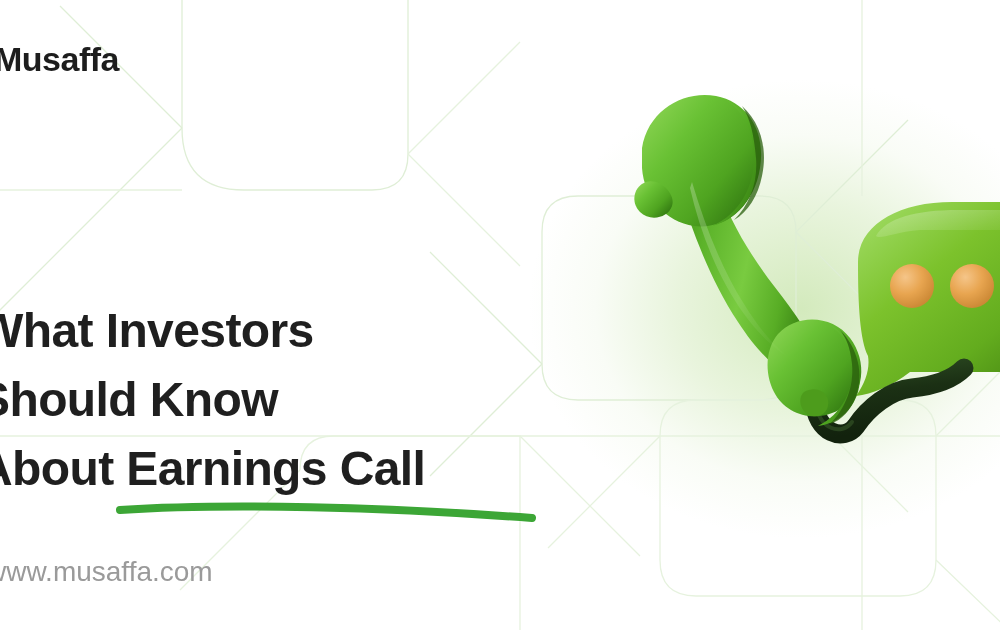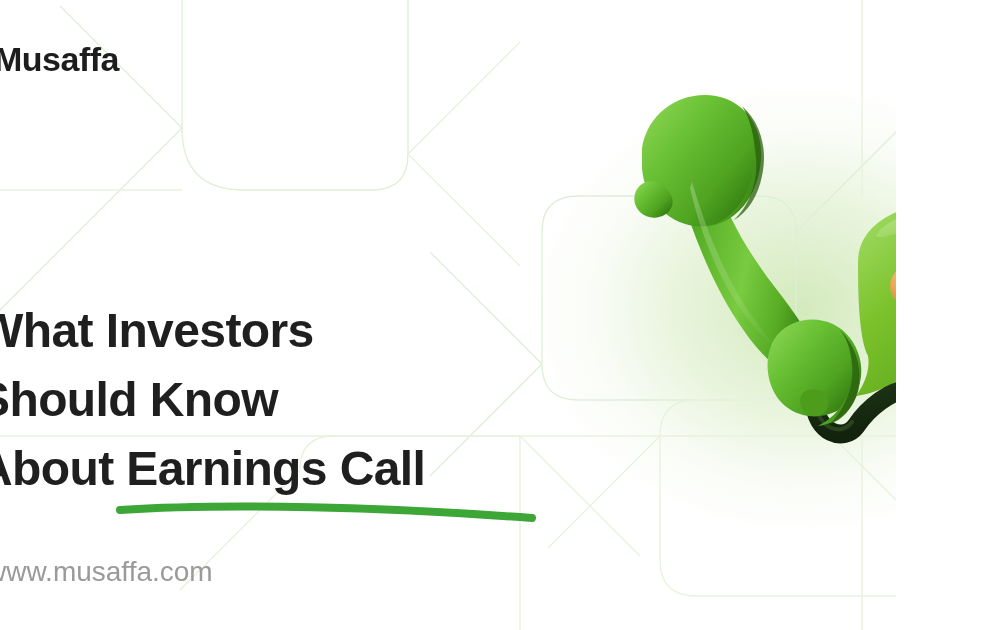--- a/index.html
+++ b/index.html
@@ -5,21 +5,21 @@
   * { margin:0; padding:0; box-sizing:border-box; }
   html,body { width:1000px; height:630px; overflow:hidden; }
   body {
     font-family:"Liberation Sans", sans-serif;
     background:#ffffff;
     position:relative;
   }
   #banner {
     position:absolute;
     left:0; top:0;
-    width:896px; height:630px;
+    width:1000px; height:630px;
     overflow:hidden;
     background:#ffffff;
   }
   
   .glow {
     position:absolute;
     left:430px; top:40px;
     width:640px; height:560px;
     background:radial-gradient(ellipse 52% 50% at 58% 48%,
                rgba(168,213,123,0.50) 0%,

